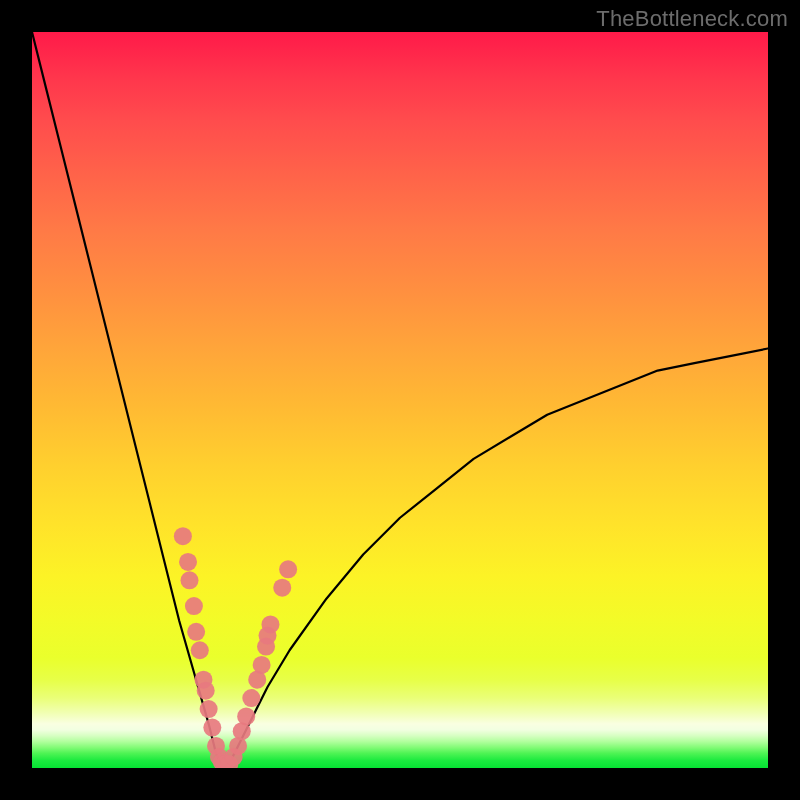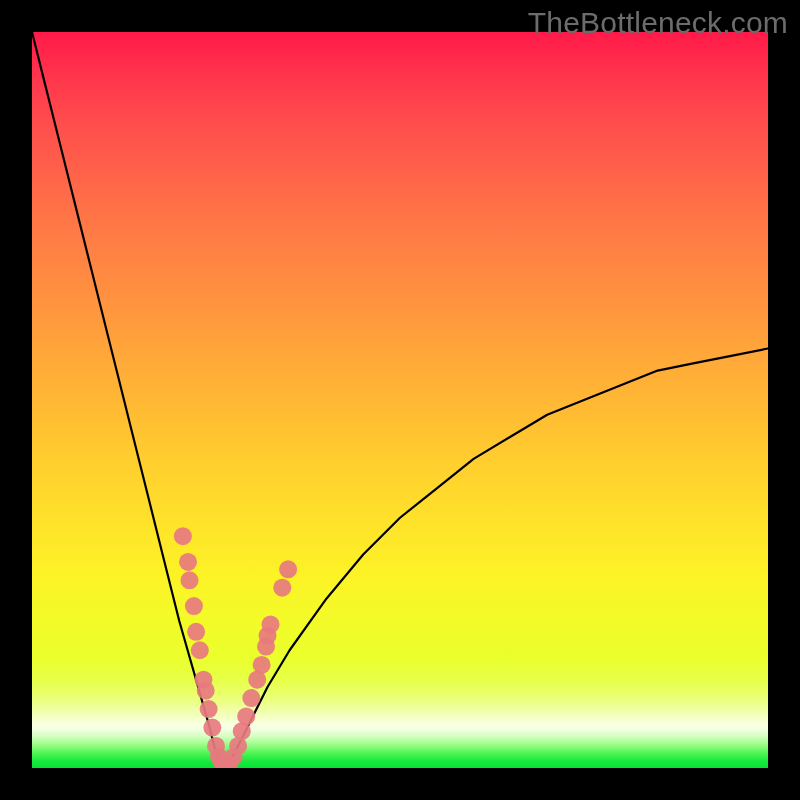--- a/index.html
+++ b/index.html
@@ -55,21 +55,21 @@
       #4ef454 98%,
       #1aea3e 99%,
       #06e233 100%
     );
   }
   .watermark {
     position: absolute;
     top: 6px;
     right: 12px;
     color: #6c6c6c;
-    font-size: 30px;
+    font-size: 22px;
     font-weight: 400;
     letter-spacing: 0.2px;
     user-select: none;
     text-align: center;
   }
   svg.curve {
     position: absolute;
     inset: 0;
   }
 </style>

